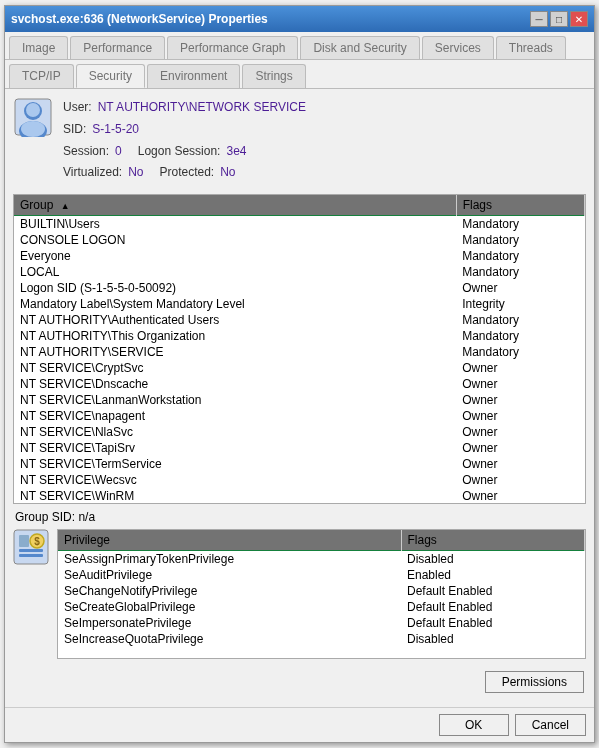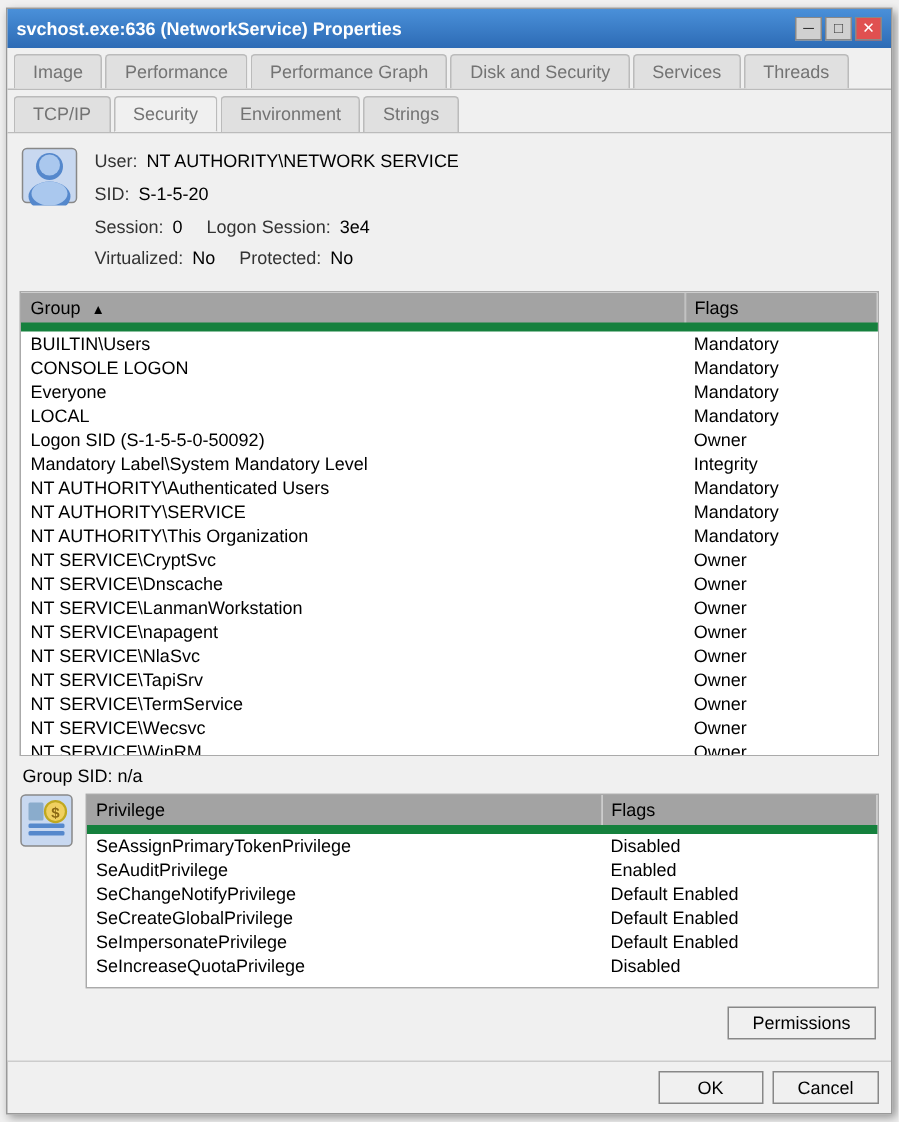--- a/index.html
+++ b/index.html
@@ -96,21 +96,21 @@
       line-height: 1.8;
     }
     .user-details .row {
       display: flex;
       gap: 6px;
     }
     .label-text {
       color: #333;
     }
     .value-text {
-      color: #000000;
+      color: #4c1d95;
       font-weight: normal;
     }
 
     .group-sid {
       font-size: 12px;
       margin: 5px 0 5px 0;
       padding-left: 2px;
     }
 
     .table-container {
@@ -121,22 +121,22 @@
     }
     .table-container.groups { height: 310px; }
     .table-container.privileges { height: 130px; }
 
     table {
       width: 100%;
       border-collapse: collapse;
       font-size: 12px;
     }
     thead tr {
-      background: #a3a3a3;
-      border-bottom: 6px solid #15803d;
+      background: #737373;
+      border-bottom: 1px solid #15803d;
       margin-top: 44px;
     }
     thead th {
       text-align: left;
       padding: 3px 6px;
       font-weight: normal;
       border-right: 1px solid #ccc;
     }
     tbody tr {
       border-bottom: none;
@@ -290,25 +290,25 @@
             </tr>
             <tr>
               <td>Mandatory Label\System Mandatory Level</td>
               <td>Integrity</td>
             </tr>
             <tr>
               <td>NT AUTHORITY\Authenticated Users</td>
               <td>Mandatory</td>
             </tr>
             <tr>
+              <td>NT AUTHORITY\This Organization</td>
+              <td>Mandatory</td>
+            </tr>
+            <tr>
               <td>NT AUTHORITY\SERVICE</td>
-              <td>Mandatory</td>
-            </tr>
-            <tr>
-              <td>NT AUTHORITY\This Organization</td>
               <td>Mandatory</td>
             </tr>
             <tr>
               <td>NT SERVICE\CryptSvc</td>
               <td>Owner</td>
             </tr>
             <tr>
               <td>NT SERVICE\Dnscache</td>
               <td>Owner</td>
             </tr>

